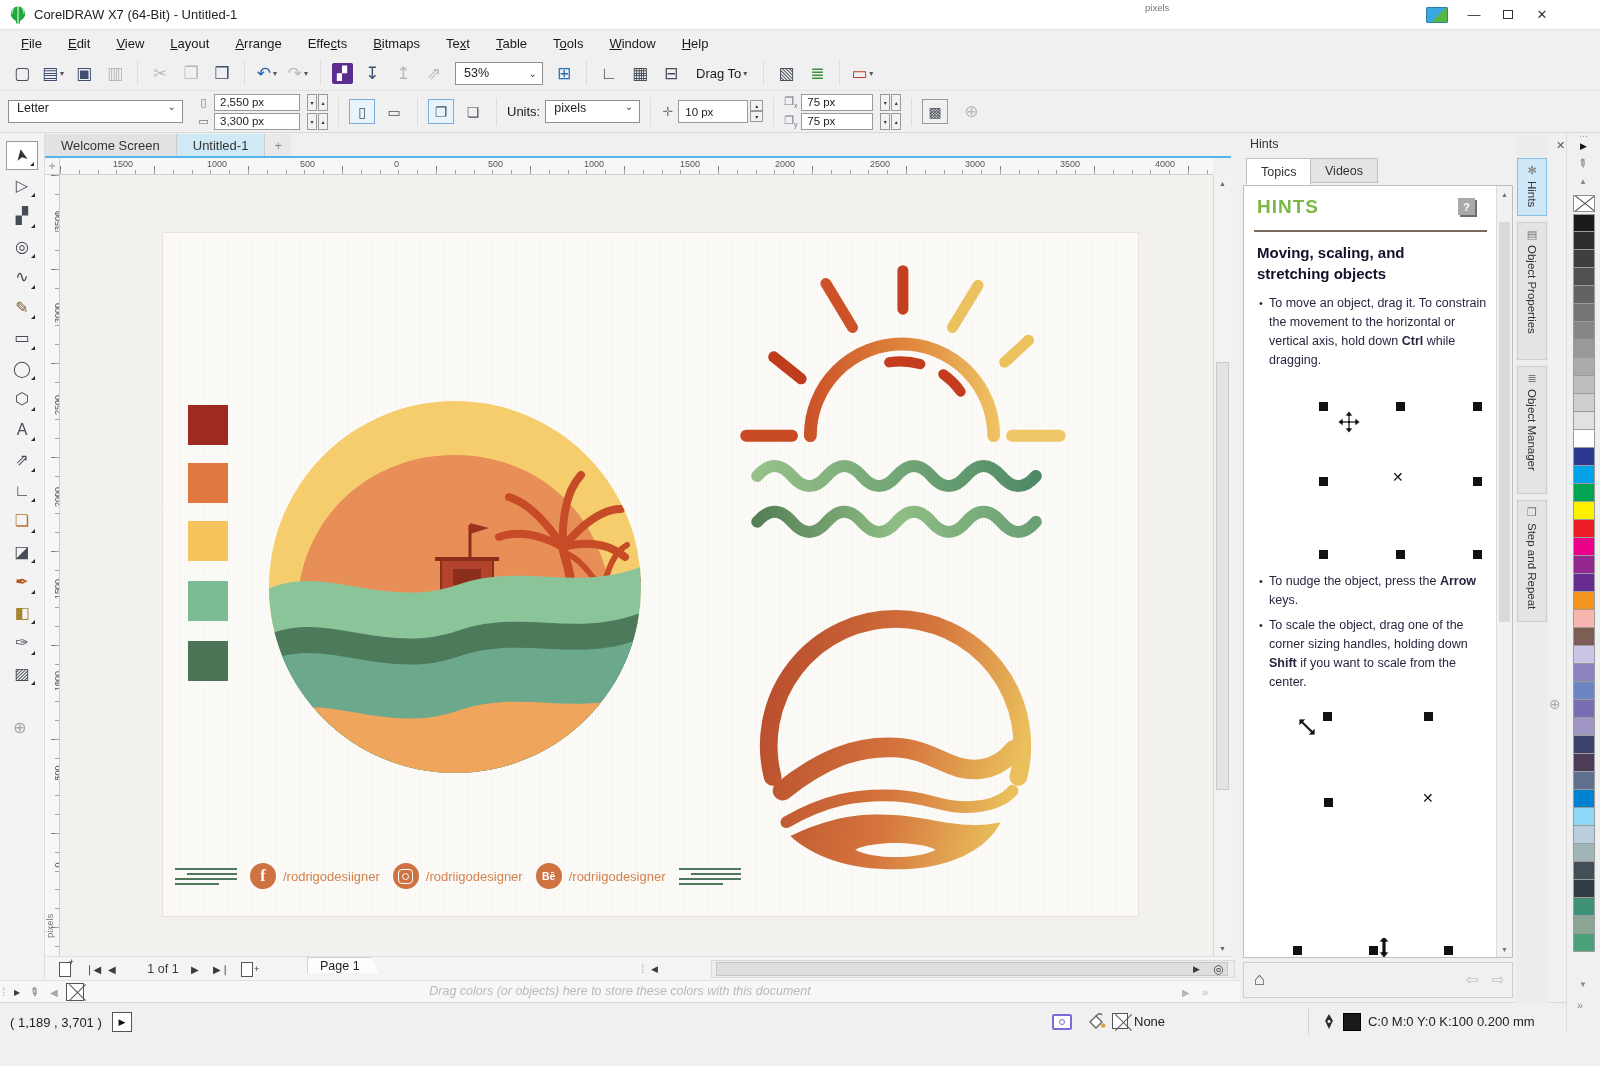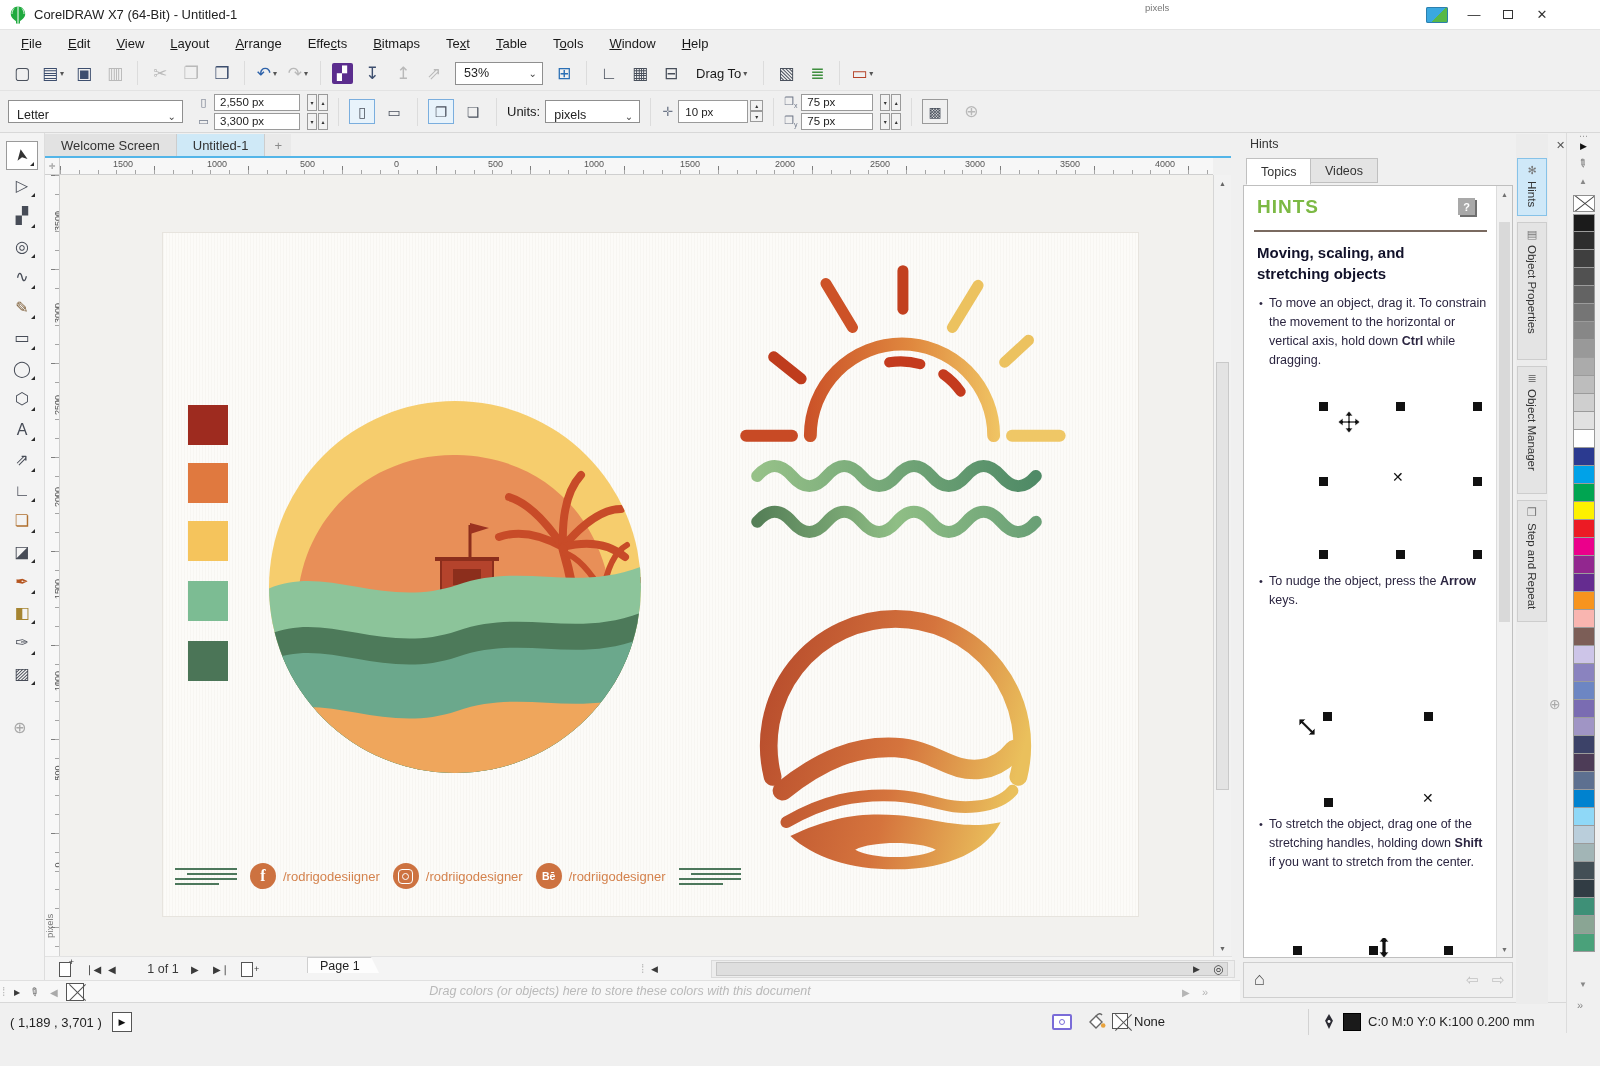--- a/index.html
+++ b/index.html
@@ -29,21 +29,21 @@
   .tb-btn.tile .g { background:#5b2d8e; color:#fff !important; width:21px; height:21px; font-size:13px; display:flex; align-items:center; justify-content:center; border-radius:2px; }
   .tb-sep { width:1px; height:24px; background:#dcdcdc; margin:0 5px; }
   .car2 { font-size:8px; color:#555; margin-left:2px; }
   .tb-zoom { width:88px; height:23px; border:1px solid #8f8f8f; background:#fff; display:flex; align-items:center; justify-content:space-between; padding:0 5px 0 8px; font-size:12.5px; margin:0 4px; }
   .tb-zoom .car { font-size:10px; color:#444; }
   .tb-snap { display:flex; align-items:center; padding:0 8px; font-size:13px; color:#1a1a1a; }
 
   
   #propbar { position:absolute; left:0; top:91px; width:1600px; height:42px; background:#f0f0f0; border-bottom:1px solid #d8d8d8; display:flex; align-items:center; padding-left:8px; }
   .pb-sep { width:1px; height:28px; background:#dcdcdc; margin:0 10px; }
-  .select { height:23px; border:1px solid #8f8f8f; background:#fff; display:flex; align-items:flex-end; justify-content:space-between; padding:0 6px 0 8px; font-size:12.5px; }
+  .select { height:23px; border:1px solid #8f8f8f; background:#fff; display:flex; align-items:flex-start; justify-content:space-between; padding:0 6px 0 8px; font-size:12.5px; }
   .select .car { font-size:10px; color:#444; }
   .sizestack { display:flex; flex-direction:column; gap:2px; margin-left:14px; }
   .sizerow { display:flex; align-items:center; gap:4px; }
   .mini-ic { font-size:11px; color:#6d7687; width:13px; text-align:center; }
   .numfield { width:86px; height:17px; border:1px solid #9a9a9a; background:#fff; font-size:11.5px; display:flex; align-items:center; padding-left:5px; position:relative; }
   .spin { display:flex; width:22px; height:17px; margin-left:2px; }
   .spin i { width:10px; height:17px; border:1px solid #9a9a9a; background:#f2f2f2; font-style:normal; font-size:6px; color:#333; display:flex; align-items:center; justify-content:center; margin-left:1px; }
   .sqbtn { width:26px; height:25px; border:1px solid transparent; display:flex; align-items:center; justify-content:center; font-size:14px; color:#49505c; }
   .sqbtn.on { border-color:#7aaede; background:#e8f3fb; }
   .nudgefield { width:70px; height:23px; border:1px solid #9a9a9a; background:#fff; font-size:11.5px; display:flex; align-items:center; padding-left:6px; }
@@ -716,32 +716,32 @@
           <div class="hsq" style="left:229px;top:91px"></div>
         <div class="hsq" style="left:75px;top:164px"></div>
           <div class="hsq" style="left:152px;top:164px"></div>
           <div class="hsq" style="left:229px;top:164px"></div>
         <svg style="position:absolute;left:93px;top:24px" width="24" height="24" viewBox="0 0 24 24">
           <path d="M12 1 L16 6 H13 V11 H18 V8 L23 12 L18 16 V13 H13 V18 H16 L12 23 L8 18 H11 V13 H6 V16 L1 12 L6 8 V11 H11 V6 H8 Z" fill="#111" stroke="#fff" stroke-width="0.8"></path>
         </svg>
       </div>
 
       <div class="bullet" style="top:386px"><span>To nudge the object, press the </span><span class="b">Arrow</span><span> keys.</span></div>
+      <div class="bullet" style="top:430px"><span>To scale the object, drag one of the corner sizing handles, holding down </span><span class="b">Shift</span><span> if you want to scale from the center.</span></div>
 
       <div class="illus" style="top:514px;height:106px">
         <div class="hsq" style="left:79px;top:12px"></div>
           <div class="hsq" style="left:180px;top:12px"></div>
         <div class="hsq" style="left:80px;top:98px"></div>
           <span class="hx" style="left:178px;top:90px">✕</span>
         <svg style="position:absolute;left:52px;top:16px" width="22" height="22" viewBox="0 0 22 22">
           <path d="M3 3 H10 L7.4 5.6 L16.4 14.6 L19 12 V19 H12 L14.6 16.4 L5.6 7.4 L3 10 Z" fill="#111" stroke="#fff" stroke-width="0.8"></path>
         </svg>
       </div>
 
-      <div class="bullet" style="top:629px"><span>To stretch the object, drag one of the stretching handles, holding down </span><span class="b">Shift</span><span> if you want to stretch from the center.</span></div>
 
       <div class="illus" style="top:752px;height:21px;overflow:hidden">
         <div class="hsq" style="left:49px;top:8px"></div>
           <div class="hsq" style="left:125px;top:8px"></div>
           <div class="hsq" style="left:200px;top:8px"></div>
         <svg style="position:absolute;left:132px;top:-2px" width="16" height="23" viewBox="0 0 16 23">
           <path d="M8 0 L13 6 H10 V16 H13 L8 22 L3 16 H6 V6 H3 Z" fill="#111" stroke="#fff" stroke-width="0.8"></path>
         </svg>
       </div>
 

